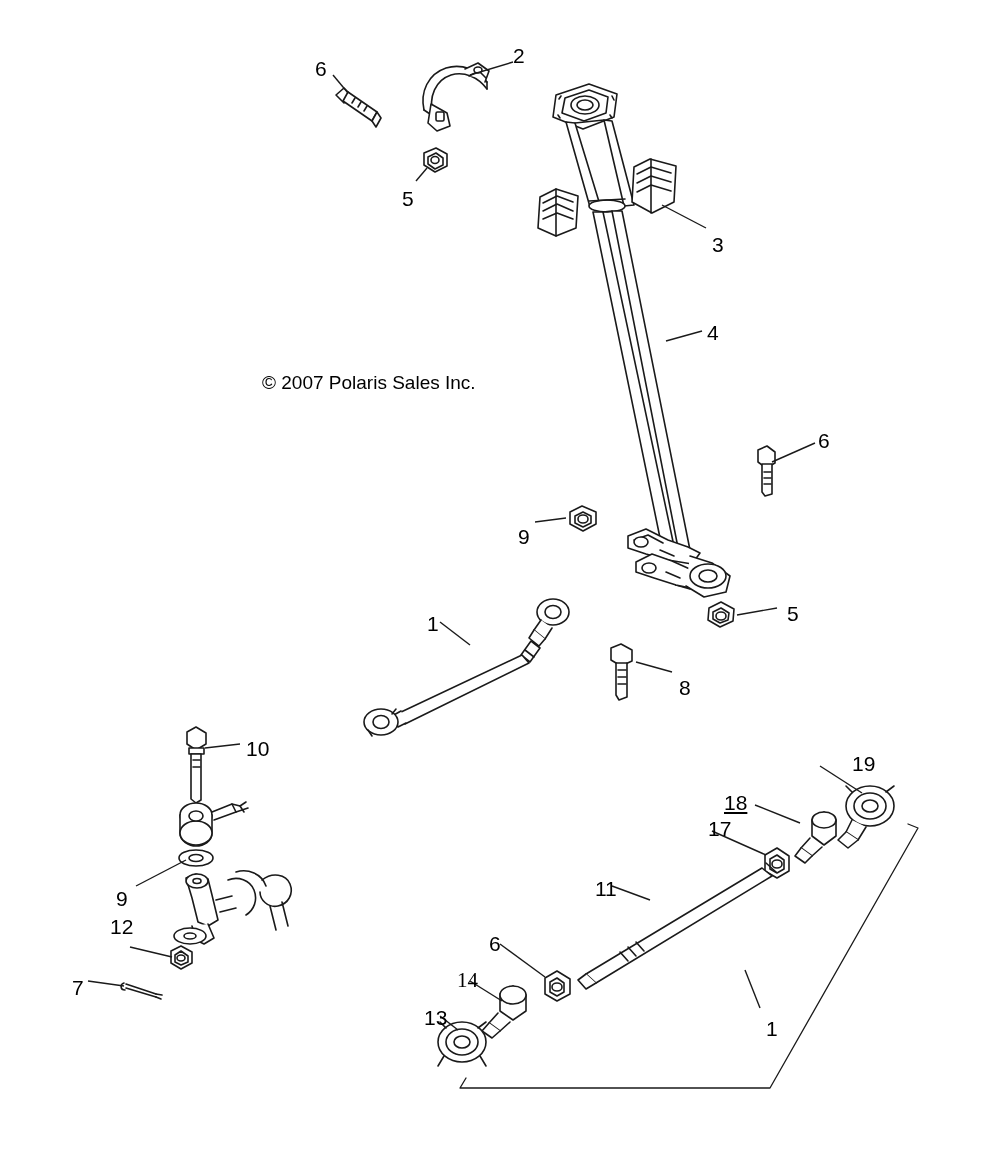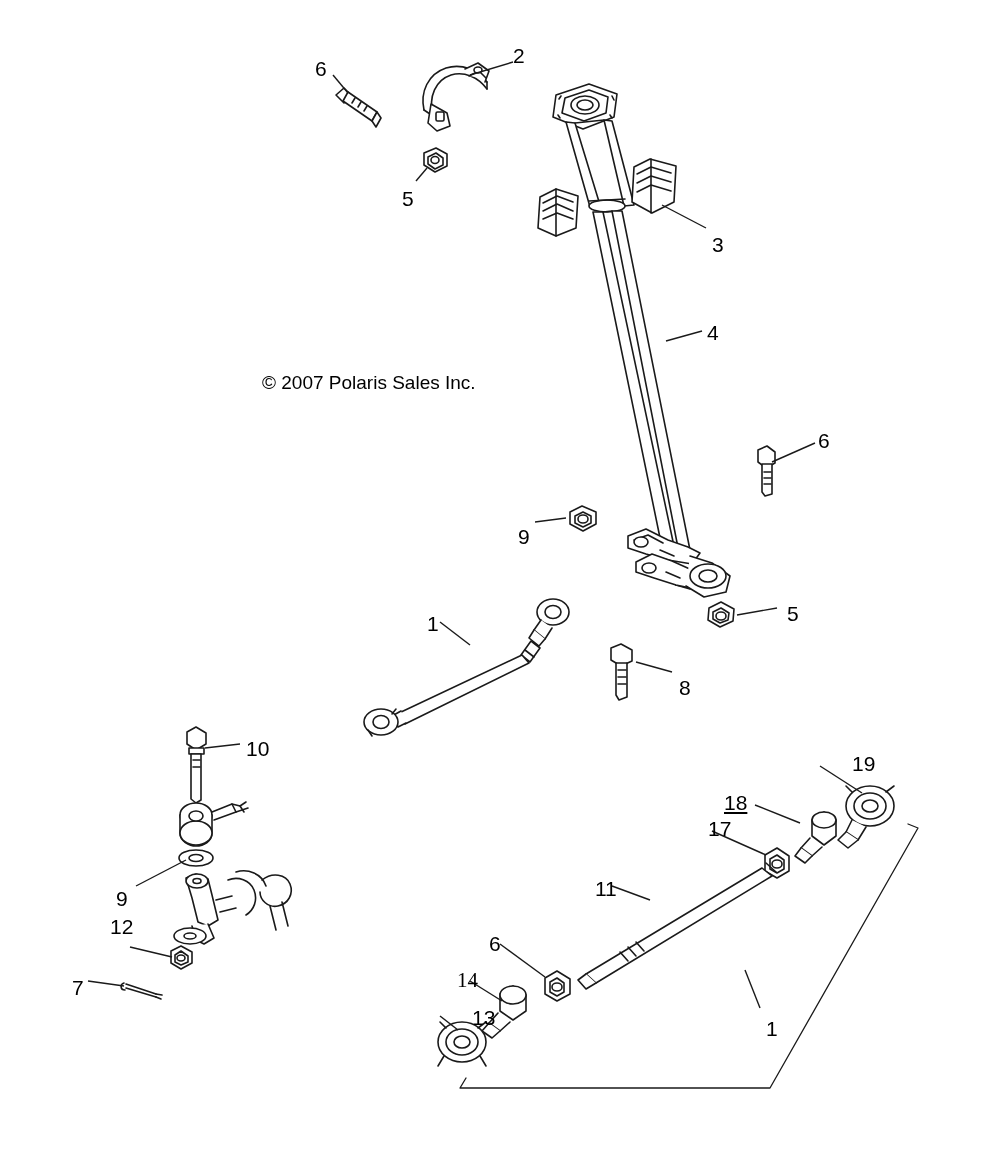--- a/index.html
+++ b/index.html
@@ -301,16 +301,16 @@
       <div class="callout" style="left: 852px; top: 753px;">19</div>
       <div class="callout" style="left: 724px; top: 792px; text-decoration: underline;">18</div>
       <div class="callout" style="left: 708px; top: 818px;">17</div>
       <div class="callout" style="left: 116px; top: 888px;">9</div>
       <div class="callout" style="left: 595px; top: 878px;">11</div>
       <div class="callout" style="left: 110px; top: 916px;">12</div>
       <div class="callout" style="left: 489px; top: 933px;">6</div>
       <div class="callout" style="left: 72px; top: 977px;">7</div>
       <div class="callout" style="left: 457px; top: 970px; font-family: Liberation Serif, serif;">14</div>
       <div class="callout" style="left: 766px; top: 1018px;">1</div>
-      <div class="callout" style="left: 424px; top: 1007px; margin-left: 48px;">13</div>
+      <div class="callout" style="left: 424px; top: 1007px;">13</div>
     </div>
 
 </div>
 
 </body></html>

